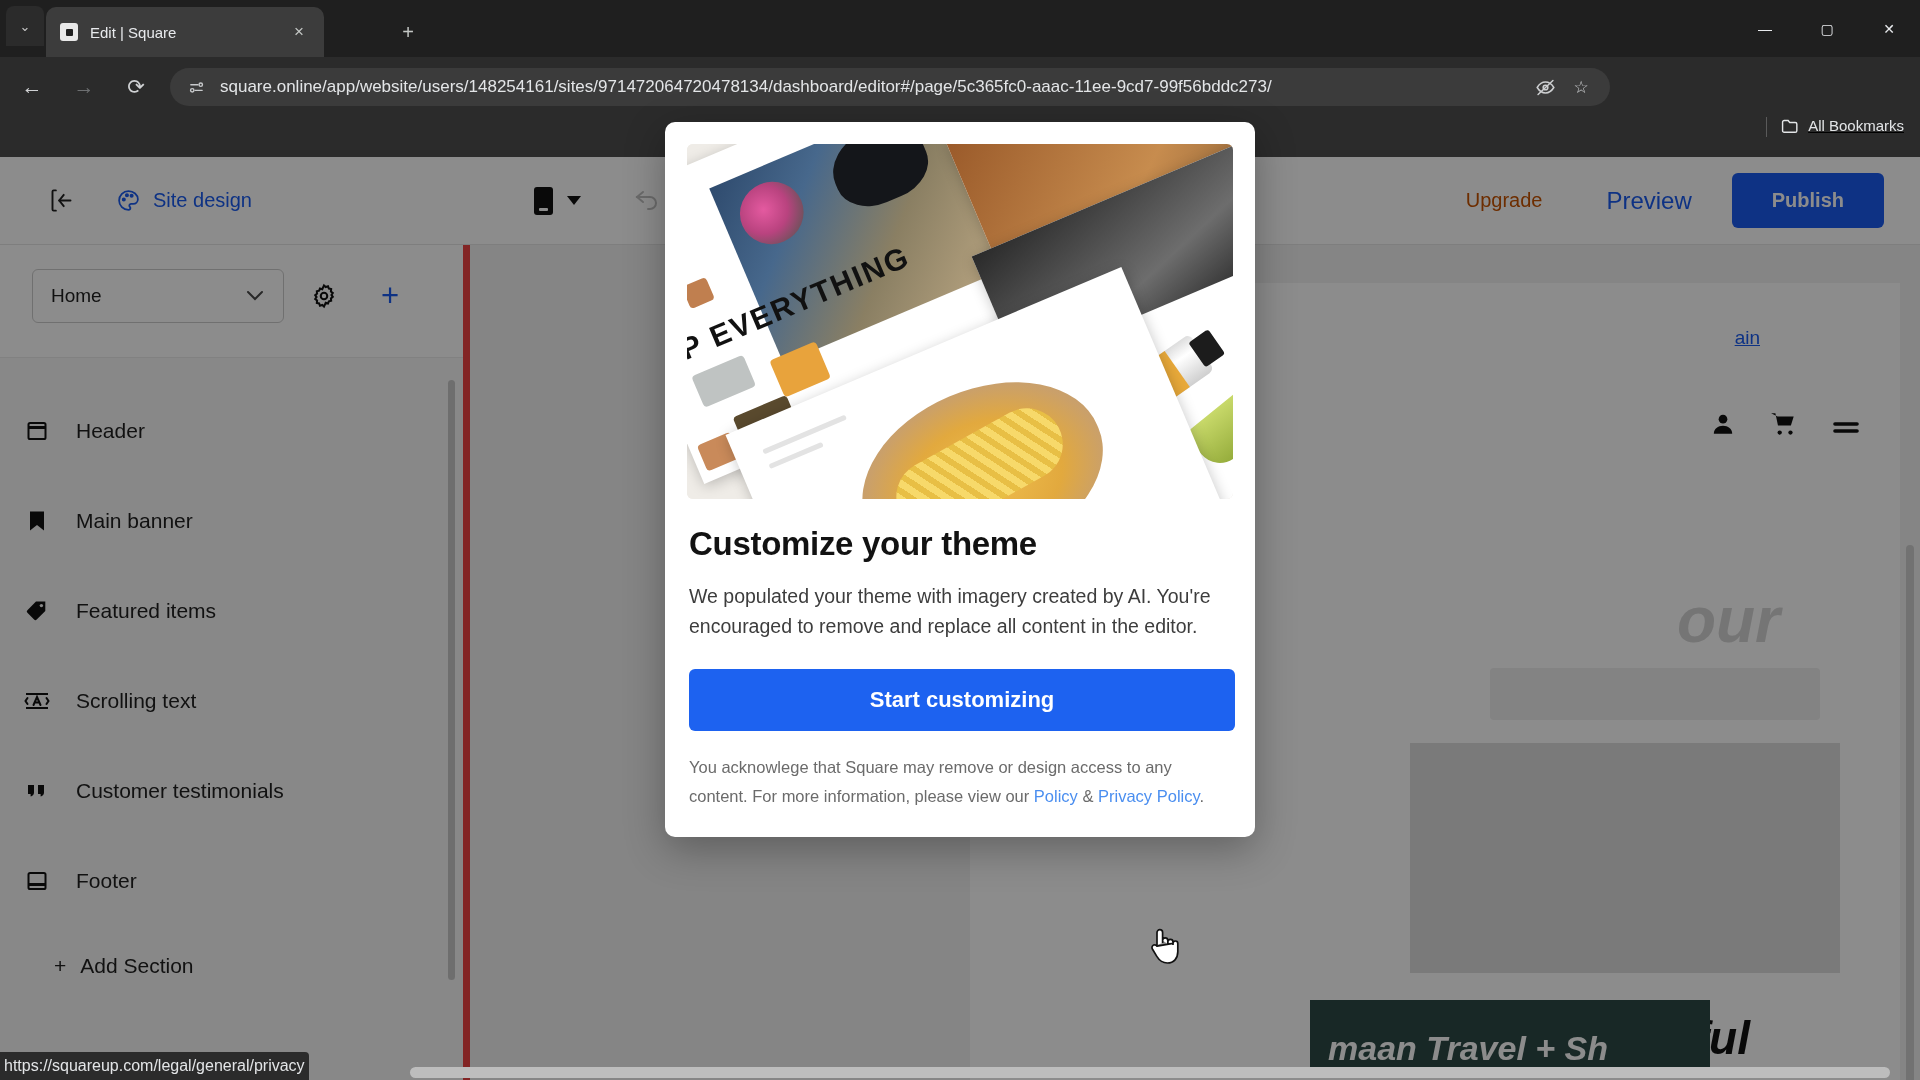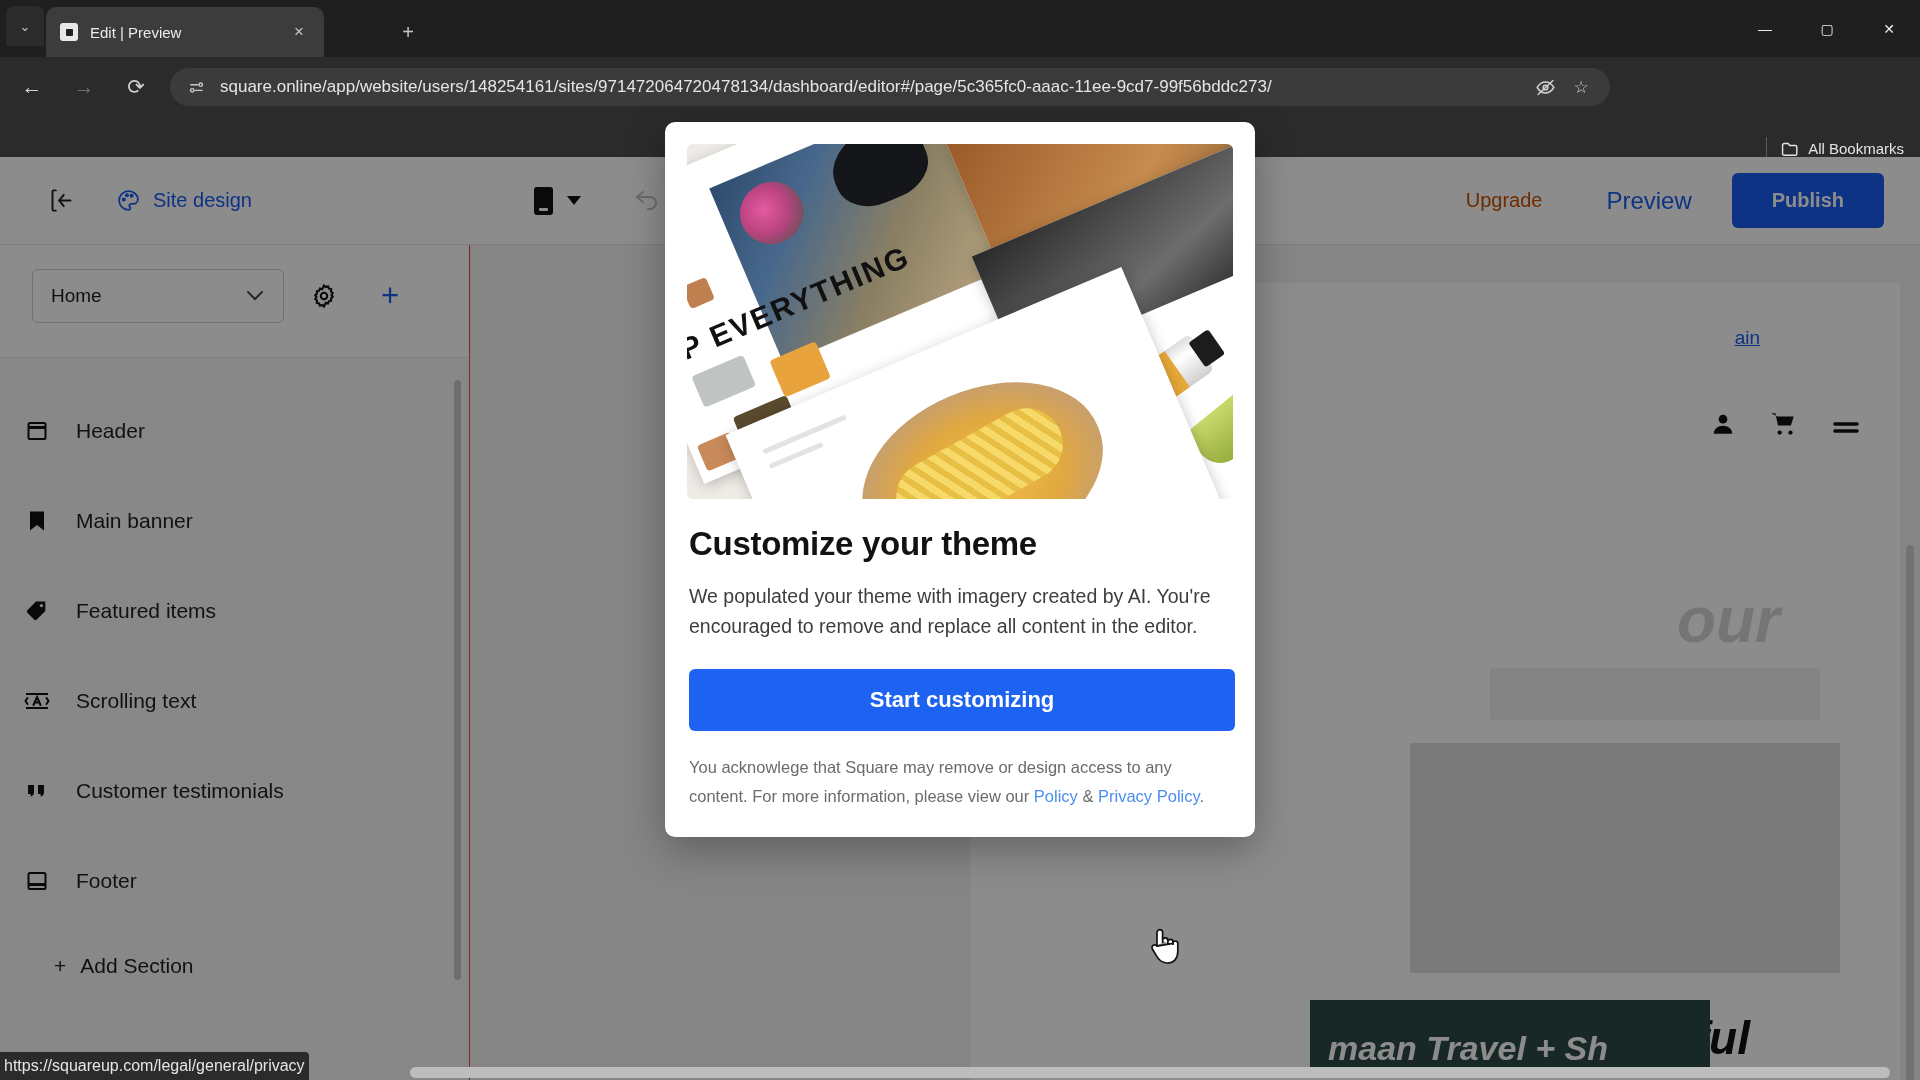--- a/index.html
+++ b/index.html
@@ -91,22 +91,22 @@
     justify-content: center; color: #d0d2d4; font-size: 18px; border-radius: 50%;
   }
   .incognito-pill {
     height: 34px; border-radius: 17px; background: #3c3c3c;
     display: flex; align-items: center; gap: 7px; padding: 0 14px;
     color: #e8eaed; font-size: 15px; margin: 0 4px;
   }
 
   .bookmarks-bar {
     position: absolute; top: 117px; left: 0; width: 1920px; height: 40px;
-    background: #2b2b2b; display: flex; align-items: flex-end;
-    justify-content: flex-end; padding-right: 16px;
+    background: #2b2b2b; display: flex; align-items: flex-start;
+    justify-content: flex-end; padding-right: 16px; text-decoration: underline;
   }
   .bm-sep { width: 1px; height: 20px; background: #5a5a5a; margin-right: 14px; }
   .bm-item {
     display: flex; align-items: center; gap: 8px;
     color: #e3e5e7; font-size: 15px;
   }
 
   
   .app {
     position: absolute; top: 157px; left: 0; width: 1920px; height: 923px;
@@ -149,21 +149,21 @@
   .btn-upgrade { color: #c75300; font-size: 20px; font-weight: 500; padding: 12px 24px; }
   .btn-preview { color: #1a5cf0; font-size: 24px; font-weight: 500; padding: 12px 24px; }
   .btn-publish {
     background: #1a5cf0; color: #fff; font-size: 20px; font-weight: 600;
     padding: 16px 40px; border-radius: 6px;
   }
 
   
   .ed-left {
     position: absolute; top: 88px; left: 0; width: 470px; height: 835px;
-    background: #fff; border-right: 1px solid #ef4444;
+    background: #fff; border-right: 7px solid #ef4444;
   }
   .page-row { display: flex; align-items: center; gap: 14px; padding: 24px 28px 18px 32px; }
   .page-select {
     flex: 0 0 auto; width: 252px; height: 54px; border: 1px solid #cdcdcd;
     border-radius: 6px; display: flex; align-items: center; justify-content: space-between;
     padding: 0 18px; font-size: 19px; color: #1f1f1f;
   }
   .chev { font-size: 15px; color: #4a4a4a; }
   .gear-btn, .plus-btn {
     width: 52px; height: 52px; display: flex; align-items: center;
@@ -363,21 +363,21 @@
 <body>
 
 <div id="root">
 
   <div class="chrome-tabstrip">
     <div class="tab-list-btn">
       <span>⌄</span>
     </div>
     <div class="tab">
       <div class="tab-favicon"></div>
-      <div class="tab-title">Edit | Preview</div>
+      <div class="tab-title">Edit | Square</div>
       <div class="tab-close">×</div>
     </div>
     <div class="newtab-btn">+</div>
     <div class="win-controls">
       <div class="win-btn">—</div>
       <div class="win-btn">▢</div>
       <div class="win-btn close">✕</div>
     </div>
   </div>
 

